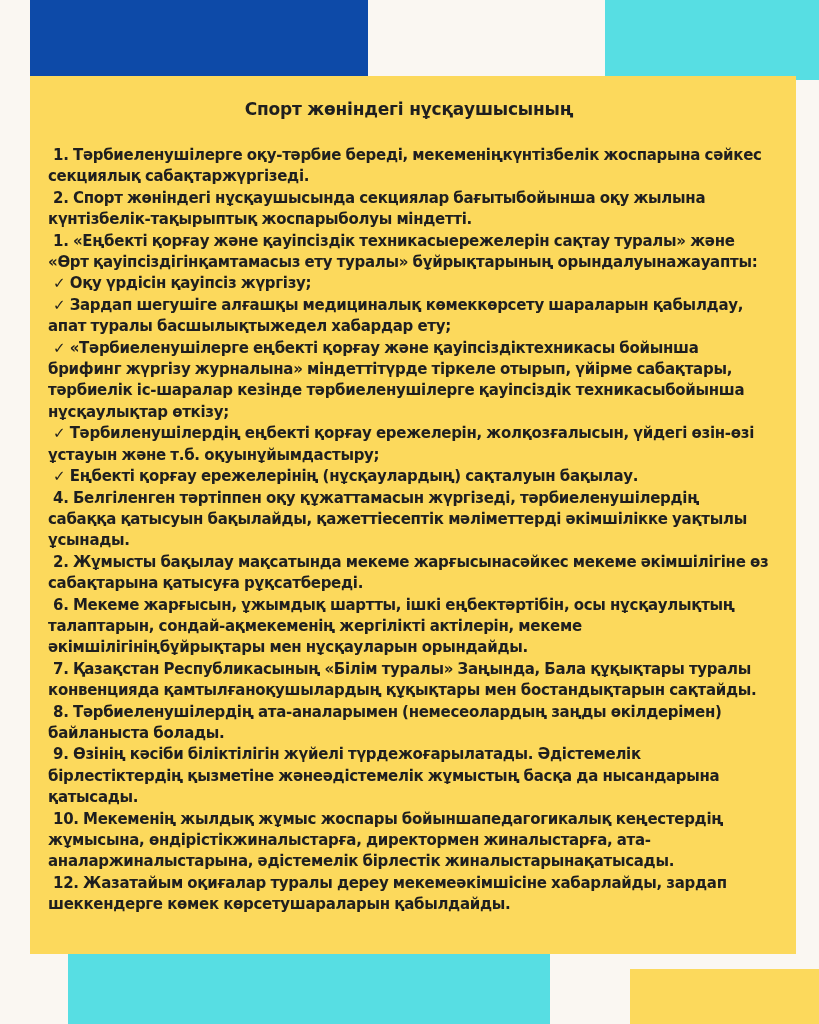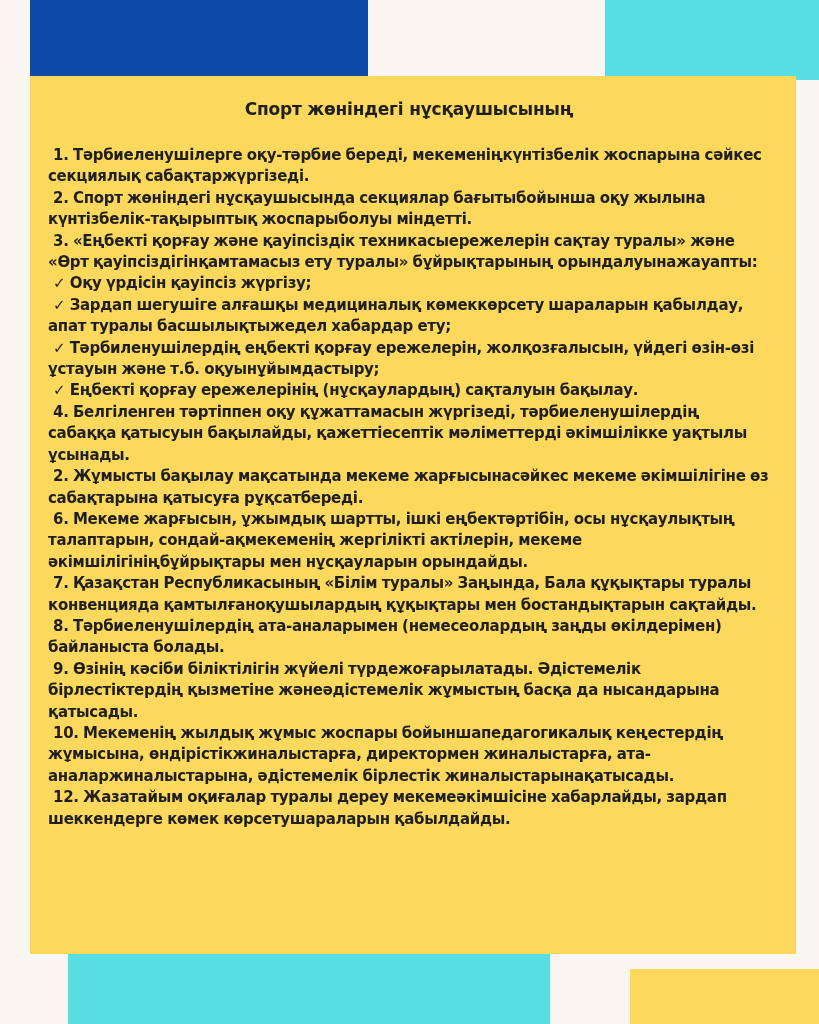--- a/index.html
+++ b/index.html
@@ -61,23 +61,24 @@
 <div id="decor-cyan-bottom-left" class="shape cyan"></div>
 <div id="decor-yellow-bottom-right" class="shape yellow"></div>
 
 <div id="duty-card">
   <h1 class="doc-title">
     <span class="tline">Спорт жөніндегі нұсқаушысының</span>
   </h1>
   <div>
     <p class="duty">1. Тәрбиеленушілерге оқу-тәрбие береді, мекеменіңкүнтізбелік жоспарына сәйкес секциялық сабақтаржүргізеді.</p>
     <p class="duty">2. Спорт жөніндегі нұсқаушысында секциялар бағытыбойынша оқу жылына күнтізбелік-тақырыптық жоспарыболуы міндетті.</p>
-    <p class="duty">3. «Еңбекті қорғау және қауіпсіздік техникасыережелерін сақтау туралы» және «Өрт қауіпсіздігінқамтамасыз ету туралы» бұйрықтарының орындалуынажауапты:</p>
+    <p class="duty">1. «Еңбекті қорғау және қауіпсіздік техникасыережелерін сақтау туралы» және «Өрт қауіпсіздігінқамтамасыз ету туралы» бұйрықтарының орындалуынажауапты:</p>
     <p class="duty">✓ Оқу үрдісін қауіпсіз жүргізу;</p>
     <p class="duty">✓ Зардап шегушіге алғашқы медициналық көмеккөрсету шараларын қабылдау, апат туралы басшылықтыжедел хабардар ету;</p>
+    <p class="duty">✓ «Тәрбиеленушілерге еңбекті қорғау және қауіпсіздіктехникасы бойынша брифинг жүргізу журналына» міндеттітүрде тіркеле отырып, үйірме сабақтары, тәрбиелік іс-шаралар кезінде тәрбиеленушілерге қауіпсіздік техникасыбойынша нұсқаулықтар өткізу;</p>
     <p class="duty">✓ Тәрбиленушілердің еңбекті қорғау ережелерін, жолқозғалысын, үйдегі өзін-өзі ұстауын және т.б. оқуынұйымдастыру;</p>
     <p class="duty">✓ Еңбекті қорғау ережелерінің (нұсқаулардың) сақталуын бақылау.</p>
     <p class="duty">4. Белгіленген тәртіппен оқу құжаттамасын жүргізеді, тәрбиеленушілердің сабаққа қатысуын бақылайды, қажеттіесептік мәліметтерді әкімшілікке уақтылы ұсынады.</p>
     <p class="duty">2. Жұмысты бақылау мақсатында мекеме жарғысынасәйкес мекеме әкімшілігіне өз сабақтарына қатысуға рұқсатбереді.</p>
     <p class="duty">6. Мекеме жарғысын, ұжымдық шартты, ішкі еңбектәртібін, осы нұсқаулықтың талаптарын, сондай-ақмекеменің жергілікті актілерін, мекеме әкімшілігініңбұйрықтары мен нұсқауларын орындайды.</p>
     <p class="duty">7. Қазақстан Республикасының «Білім туралы» Заңында, Бала құқықтары туралы конвенцияда қамтылғаноқушылардың құқықтары мен бостандықтарын сақтайды.</p>
     <p class="duty">8. Тәрбиеленушілердің ата-аналарымен (немесеолардың заңды өкілдерімен) байланыста болады.</p>
     <p class="duty">9. Өзінің кәсіби біліктілігін жүйелі түрдежоғарылатады. Әдістемелік бірлестіктердің қызметіне жәнеәдістемелік жұмыстың басқа да нысандарына қатысады.</p>
     <p class="duty">10. Мекеменің жылдық жұмыс жоспары бойыншапедагогикалық кеңестердің жұмысына, өндірістікжиналыстарға, директормен жиналыстарға, ата-аналаржиналыстарына, әдістемелік бірлестік жиналыстарынақатысады.</p>
     <p class="duty">12. Жазатайым оқиғалар туралы дереу мекемеәкімшісіне хабарлайды, зардап шеккендерге көмек көрсетушараларын қабылдайды.</p>

